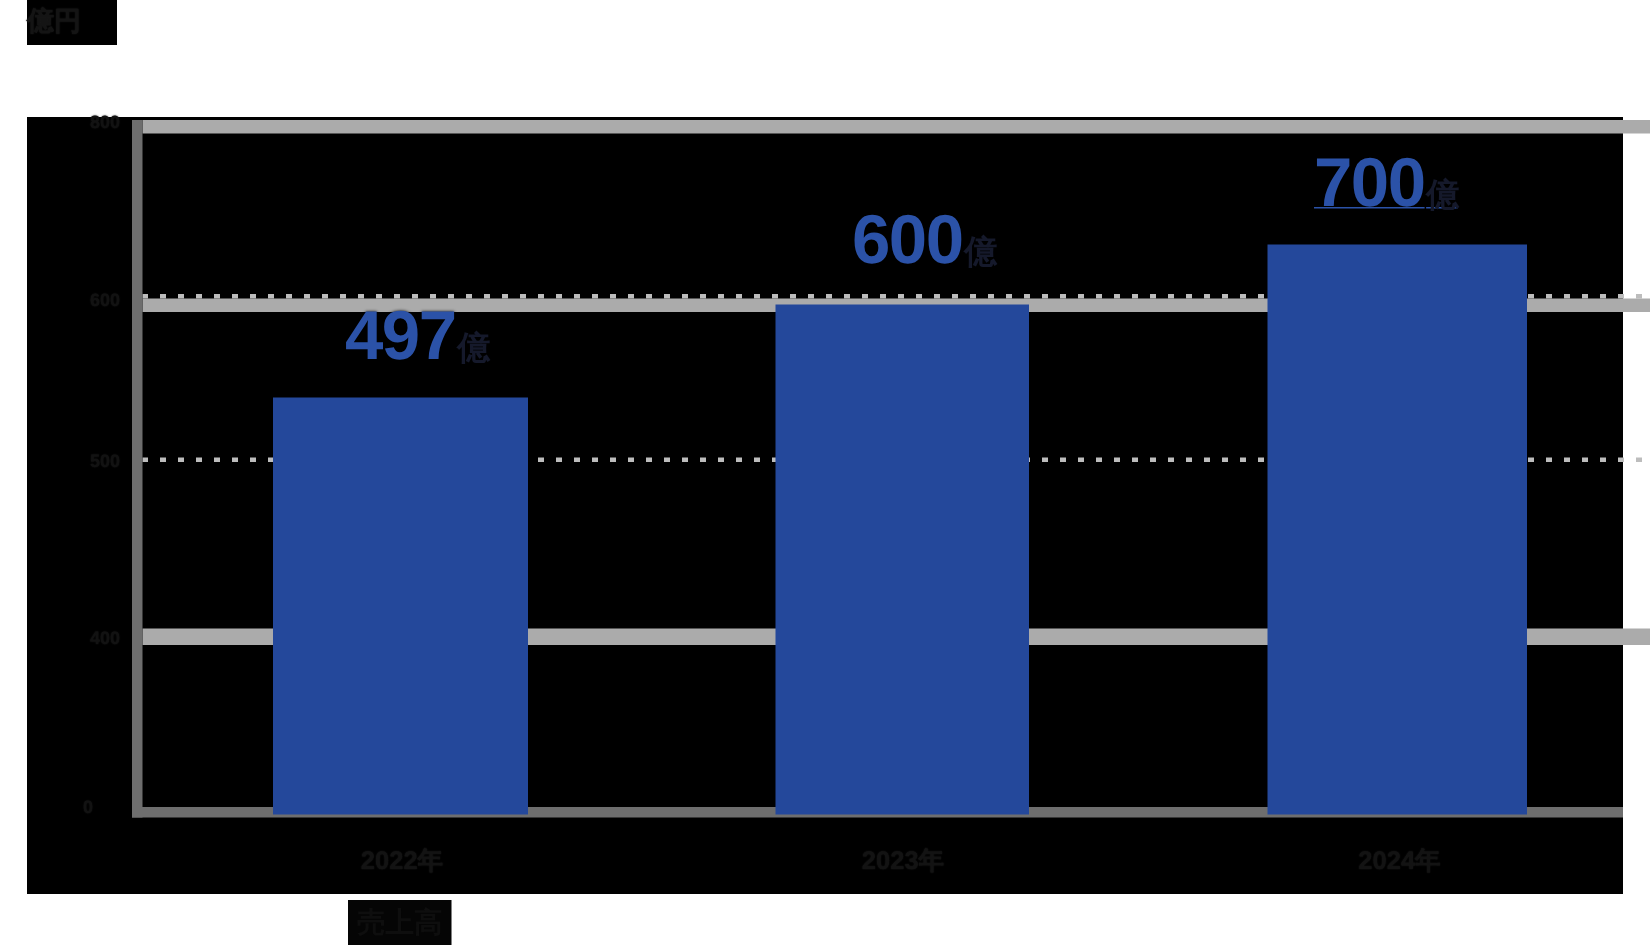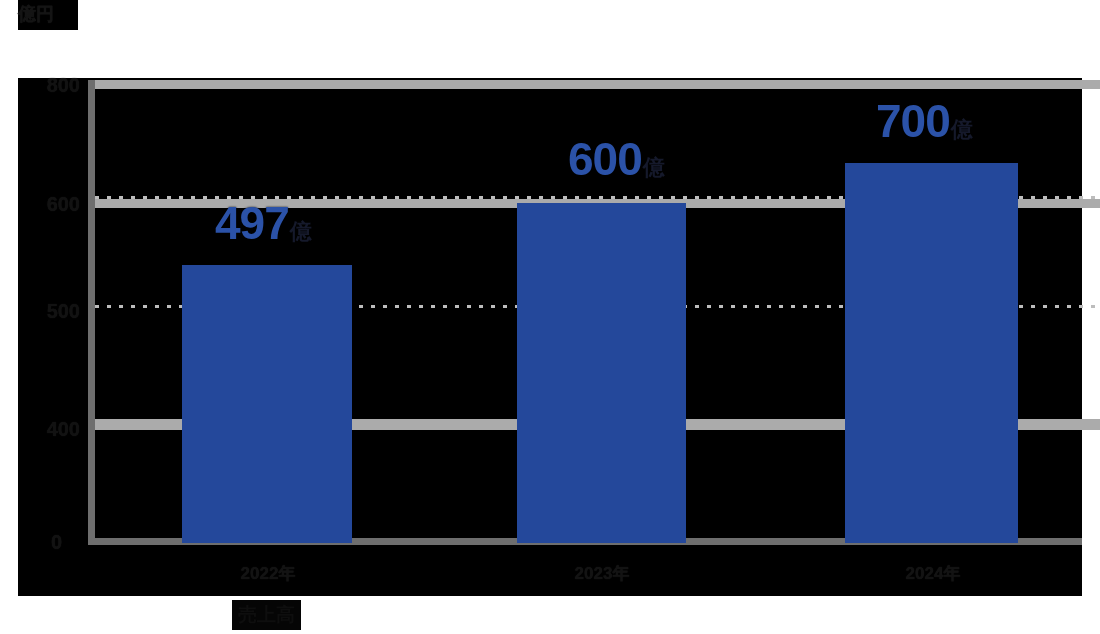--- a/index.html
+++ b/index.html
@@ -49,28 +49,28 @@
   #bar-2{left:845px;top:163px;width:173px;height:380px;}
 
   
   .value-label{
     position:absolute;white-space:nowrap;
     color:#2b52a8;font-weight:bold;letter-spacing:-1px;
     text-shadow:0 0 2px rgba(0,0,0,.9);
   }
   .value-label .num{font-size:46px;line-height:46px;}
   .value-label .unit{font-size:22px;color:#15192b;margin-left:1px;}
-  #val-0{left:215px;top:200px;}
+  #val-0{left:230px;top:200px;}
   #val-1{left:568px;top:136px;}
-  #val-2{left:876px;top:98px;}
+  #val-2{left:876px;top:98px;text-decoration:underline;}
 
   
   .ytick{
     position:absolute;right:0;width:58px;text-align:right;
-    font-size:20px;font-weight:bold;color:#121212;
+    font-size:12px;font-weight:bold;color:#121212;
     text-shadow:0 0 1px #1d1d1d;
   }
   #ytick-0{left:22px;top:74px;}
   #ytick-1{left:22px;top:193px;}
   #ytick-2{left:22px;top:300px;}
   #ytick-3{left:22px;top:418px;}
   #ytick-4{left:22px;top:531px;width:40px;}
 
   .xtick{
     position:absolute;text-align:center;width:160px;

